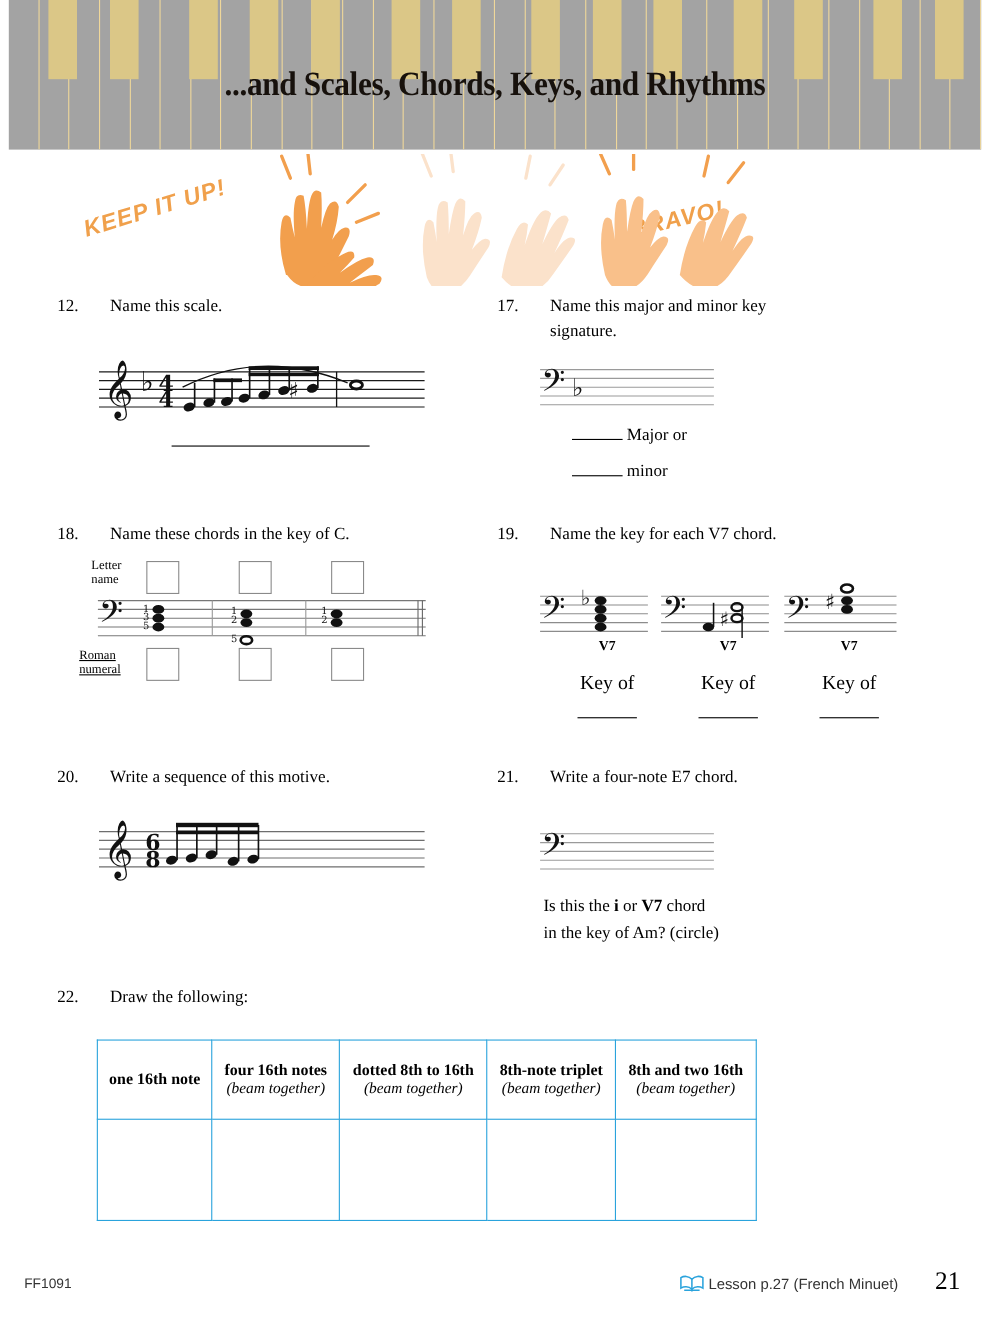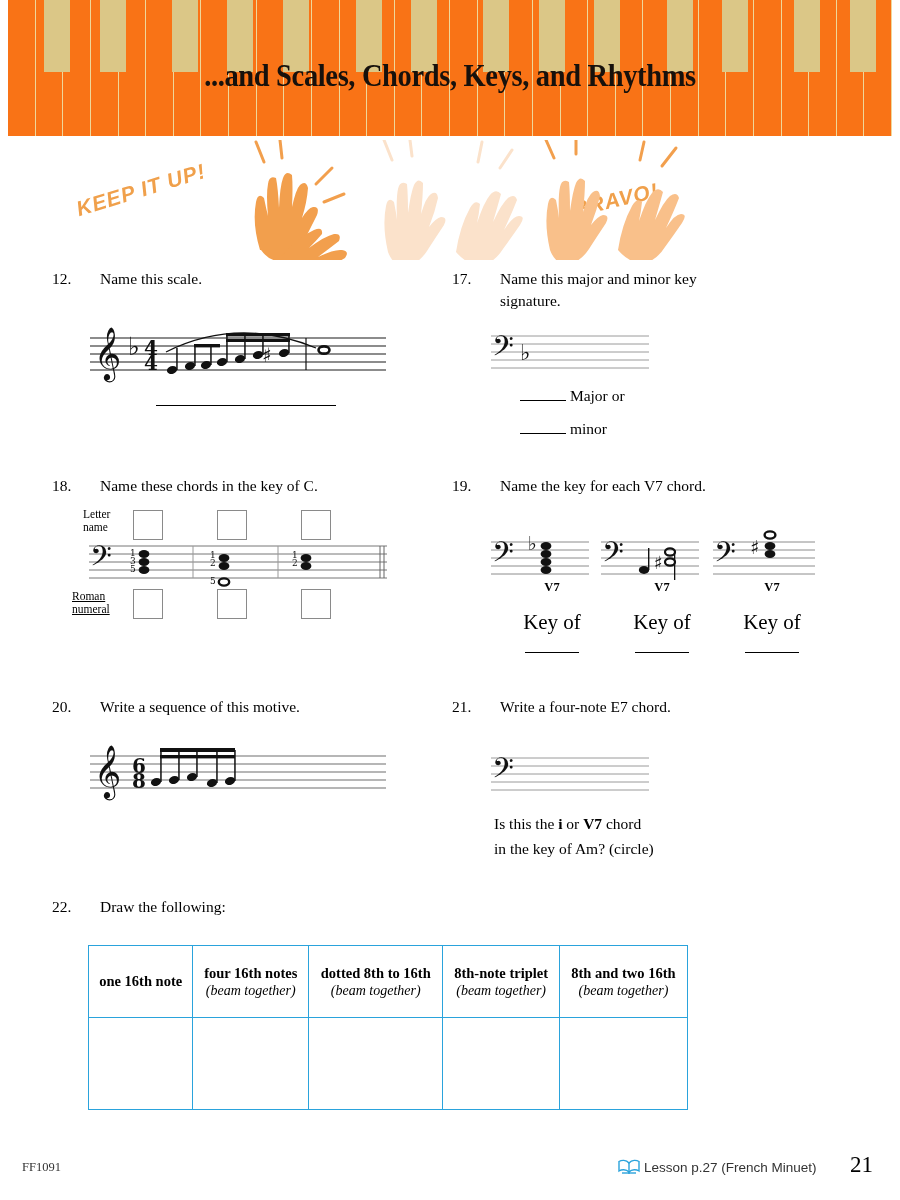--- a/index.html
+++ b/index.html
@@ -10,21 +10,21 @@
     font-family: "Liberation Serif", serif;
     color: #000;
     position: relative;
     overflow: hidden;
   }
 
   
   .banner {
     position: absolute; left: 8px; top: 0;
     width: 884px; height: 136px;
-    background: #f97316;
+    background: #a3a3a3;
     overflow: hidden;
   }
   .white-keys { position: absolute; inset: 0; display: flex; }
   .wkey { flex: 1 1 0; border-right: 1px solid #EDD municipality; }
   .wkey { border-right: 1px solid #EFD79A; }
   .black-keys { position: absolute; left: 0; top: 0; width: 100%; height: 72px; }
   .bkey {
     position: absolute; top: 0; height: 72px; width: 26px;
     background: #DBC787;
   }
@@ -94,21 +94,21 @@
   
   .v7cap {
     position: absolute;
     font-size: 12.5px;
     font-weight: bold;
     text-align: center;
     width: 60px;
   }
   .keyof {
     position: absolute;
-    font-size: 21px;
+    font-size: 18px;
     text-align: center;
     width: 90px;
   }
   .keyblank {
     position: absolute;
     width: 54px;
     border-bottom: 1.4px solid #000;
   }
 
   
@@ -125,21 +125,21 @@
     padding: 4px 5px;
   }
   .rtable tr.head td { height: 72px; }
   .rtable tr.body td { height: 92px; }
   .cell-main { font-weight: bold; font-size: 14.5px; display: block; line-height: 1.25; }
   .cell-sub { font-size: 14px; display: block; line-height: 1.25; font-style: italic; }
 
   
   .footer-code {
     position: absolute; left: 22px; top: 1160px;
-    font-family: Liberation Serif, serif;
+    font-family: Liberation Sans, sans-serif;
     font-size: 12.5px; color: #333;
   }
   .footer-lesson {
     position: absolute; left: 618px; top: 1159px;
     font-family: "Liberation Sans", sans-serif;
     font-size: 13.5px; color: #333;
     display: flex; align-items: center; gap: 4px;
   }
   .footer-page {
     position: absolute; left: 850px; top: 1152px;

